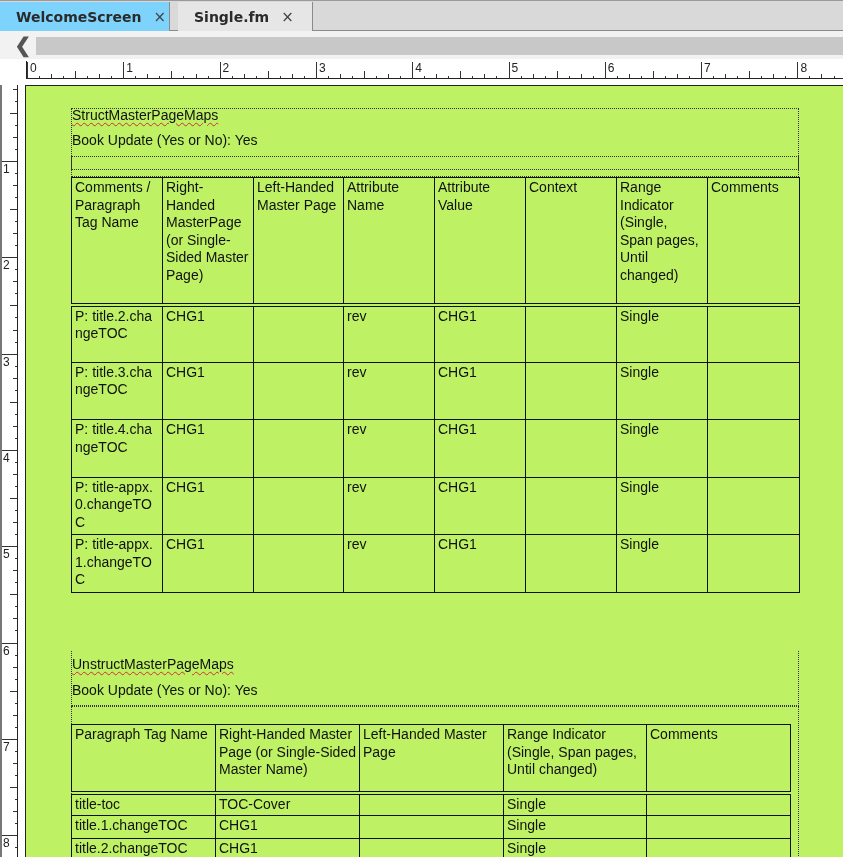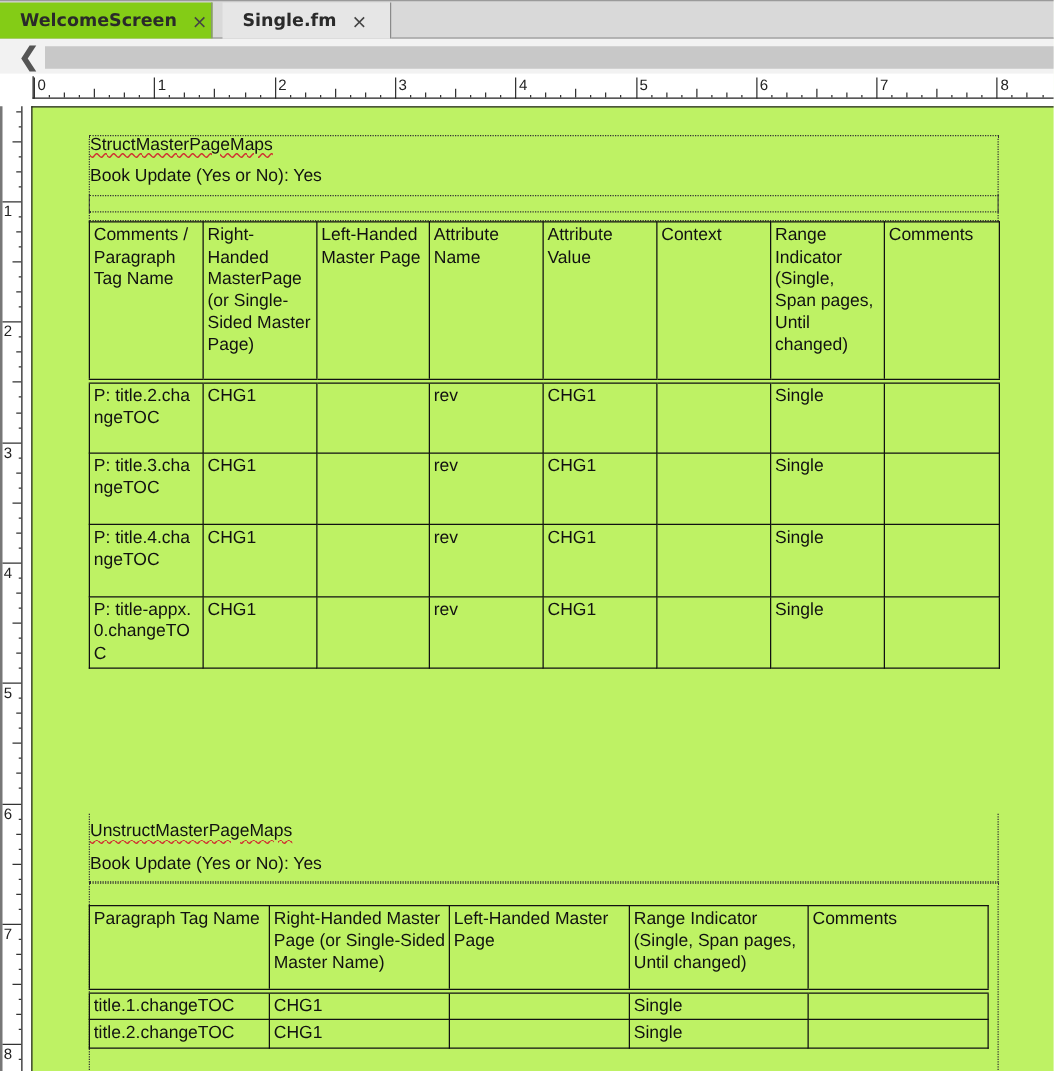--- a/index.html
+++ b/index.html
@@ -2,21 +2,21 @@
 <html><head>
   <meta charset="utf-8">
   <style>
     * { box-sizing: border-box; margin: 0; padding: 0; }
     html, body { width: 843px; height: 857px; overflow: hidden; background: #ffffff; }
     body { position: relative; font-family: "Liberation Sans", sans-serif; }
 
     
     .tabbar { position: absolute; left: 0; top: 0; width: 843px; height: 31px; background: #d9d9d9; border-top: 1px solid #9a9a9a; border-bottom: 1px solid #8a8a8a; }
     .tab { position: absolute; top: 1px; height: 29px; display: flex; align-items: center; padding-left: 16px; font-family: "DejaVu Sans", sans-serif; font-weight: bold; font-size: 14px; color: #2a2a2a; border-right: 1px solid #8a8a8a; cursor: pointer; }
-    .tab.t1 { left: 0; width: 170px; background: #84cc16; }
+    .tab.t1 { left: 0; width: 170px; background: #7dd3fc; }
     .tab.t2 { left: 178px; width: 135px; background: #e6e6e6; }
     .tab .close { margin-left: 12px; font-weight: normal; font-size: 15px; color: #444; }
 
     
     .navstrip { position: absolute; left: 0; top: 31px; width: 843px; height: 28px; background: #f2f2f2; }
     .nav-back { position: absolute; left: 12px; top: 3px; width: 22px; height: 22px; display: flex; align-items: center; justify-content: center; color: #555; font-size: 20px; font-weight: bold; cursor: pointer; }
     .hscroll { position: absolute; left: 36px; top: 6px; width: 807px; height: 18px; background: #c8c8c8; }
 
     
     .hruler { position: absolute; left: 0; top: 59px; width: 843px; height: 22px; background: #fff; }
@@ -285,20 +285,30 @@
         <tr style="height: 57.5px;">
           <td><span>P:</span> <span style="word-break: break-all;">title-appx.0.changeTOC</span></td>
           <td>CHG1</td>
           <td></td>
           <td>rev</td>
           <td>CHG1</td>
           <td></td>
           <td>Single</td>
           <td></td>
         </tr>
+        <tr style="height: 57.5px;">
+          <td><span>P:</span> <span style="word-break: break-all;">title-appx.1.changeTOC</span></td>
+          <td>CHG1</td>
+          <td></td>
+          <td>rev</td>
+          <td>CHG1</td>
+          <td></td>
+          <td>Single</td>
+          <td></td>
+        </tr>
       </tbody>
   </table>
 
   <div class="doc-text squiggle" style="left:46px; top:570px;">UnstructMasterPageMaps</div>
   <div class="doc-text" style="left:46px; top:596px;">Book Update (Yes or No): Yes</div>
   <div class="frame" style="left:45px; top:565px; width:728px; height:55px; border-top:none;"></div>
   <div class="frame" style="left:45px; top:620px; width:728px; height:160px; border-bottom:none;"></div>
 
   <table class="tbl" style="left:45px; top:638px; width:719px;">
     <colgroup>
@@ -312,20 +322,27 @@
       <tr style="height:68px">
         <th>Paragraph Tag Name</th>
         <th>Right-Handed Master Page (or Single-Sided Master Name)</th>
         <th>Left-Handed Master Page</th>
         <th>Range Indicator (Single, Span pages, Until changed)</th>
         <th>Comments</th>
       </tr>
     </thead>
     <tbody id="s2body">
         <tr style="height: 23px;">
+          <td>title-toc</td>
+          <td>TOC-Cover</td>
+          <td></td>
+          <td>Single</td>
+          <td></td>
+        </tr>
+        <tr style="height: 23px;">
           <td>title.1.changeTOC</td>
           <td>CHG1</td>
           <td></td>
           <td>Single</td>
           <td></td>
         </tr>
         <tr style="height: 23px;">
           <td>title.2.changeTOC</td>
           <td>CHG1</td>
           <td></td>

